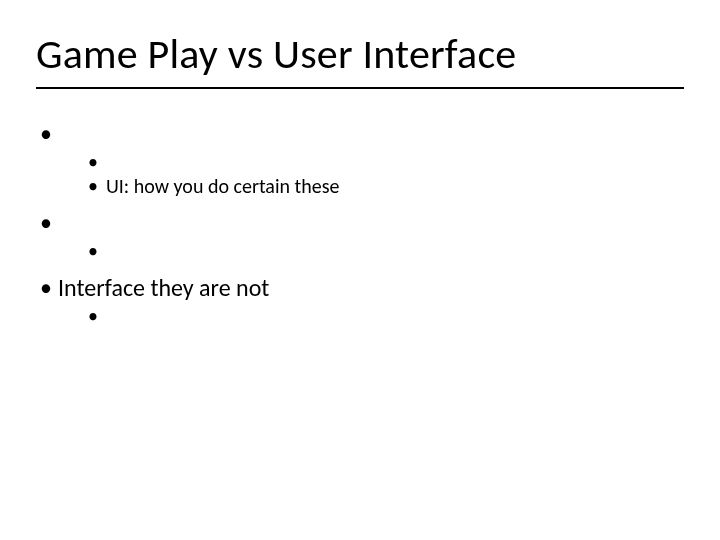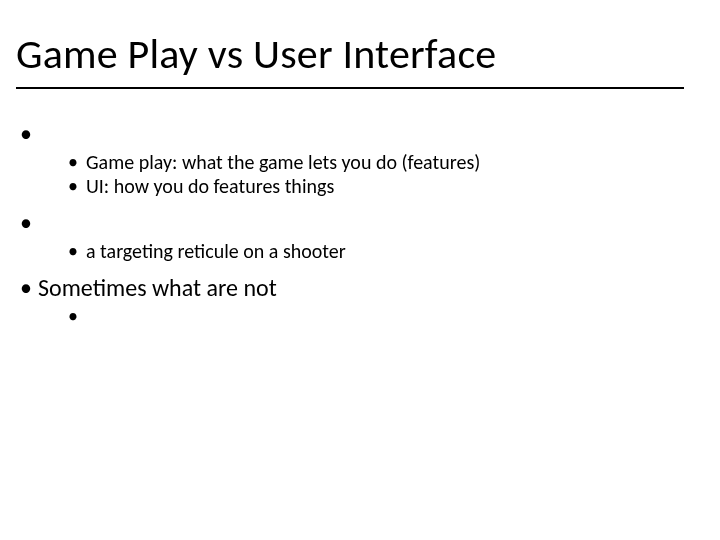--- a/index.html
+++ b/index.html
@@ -1,17 +1,17 @@
 <!DOCTYPE html>
 <html><head>
 <meta charset="utf-8">
 <style>
   * { margin: 0; padding: 0; box-sizing: border-box; }
   html, body { width: 720px; height: 540px; background: #fff; font-family: Calibri, "Segoe UI", Arial, sans-serif; color: #000; }
-  .slide { width: 720px; height: 540px; position: relative; padding: 28px 36px 0 16px; }
+  .slide { width: 720px; height: 540px; position: relative; padding: 28px 36px 0 36px; }
   .title { font-size: 42px; font-weight: 400; letter-spacing: 0.2px; padding-bottom: 6px; }
   .rule { border: none; border-top: 2px solid #000; margin-top: 2px; }
   .content { padding-top: 24px; padding-left: 4px; }
   .lvl1 { font-size: 24px; margin-top: 6px; display: flex; }
   .lvl1 .bullet { width: 18px; flex-shrink: 0; }
   .lvl2-group { padding-left: 48px; margin-top: 2px; }
   .lvl2 { font-size: 20px; display: flex; margin-top: 0; }
   .lvl2 .bullet { width: 18px; flex-shrink: 0; }
   .block { margin-bottom: 10px; }
 </style>
@@ -23,45 +23,43 @@
   <hr class="rule">
   <div class="content">
 
     <div class="block">
       <div class="lvl1">
         <span class="bullet">•</span>
       </div>
       <div class="lvl2-group">
         <div class="lvl2">
           <span class="bullet">•</span>
-          <span>Game play:  what the game lets you do (features)</span>
         </div>
         <div class="lvl2">
           <span class="bullet">•</span>
-          <span> UI:  how you do features things</span>
+          <span> UI:  how you do certain these</span>
         </div>
       </div>
     </div>
 
     <div class="block">
       <div class="lvl1">
         <span class="bullet">•</span>
       </div>
       <div class="lvl2-group">
         <div class="lvl2">
           <span class="bullet">•</span>
-          <span>a targeting reticule on a shooter</span>
         </div>
       </div>
     </div>
 
     <div class="block">
       <div class="lvl1">
         <span class="bullet">•</span>
-        <span>Sometimes what are not</span>
+        <span>Interface they are not</span>
       </div>
       <div class="lvl2-group">
         <div class="lvl2">
           <span class="bullet">•</span>
         </div>
       </div>
     </div>
 
   </div>
 </div>

